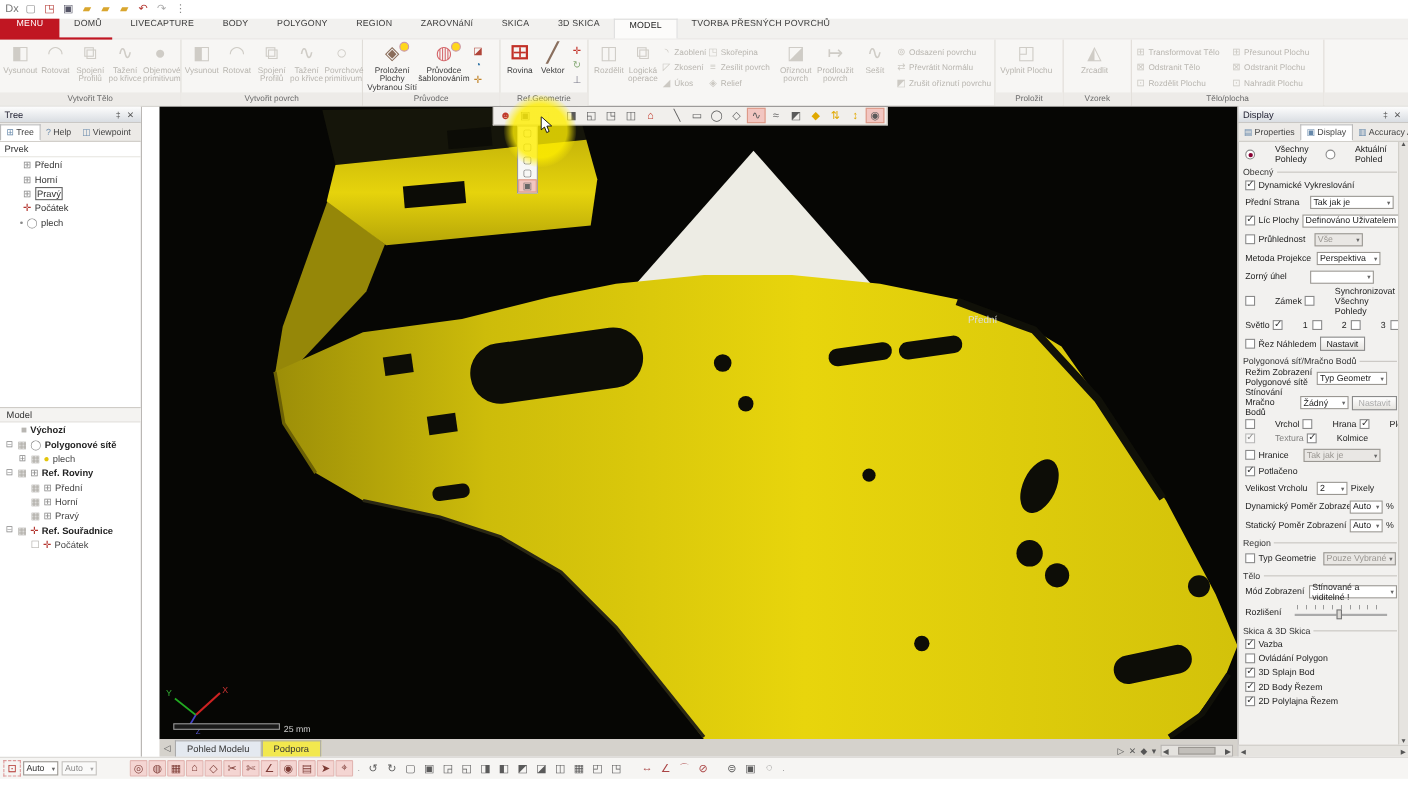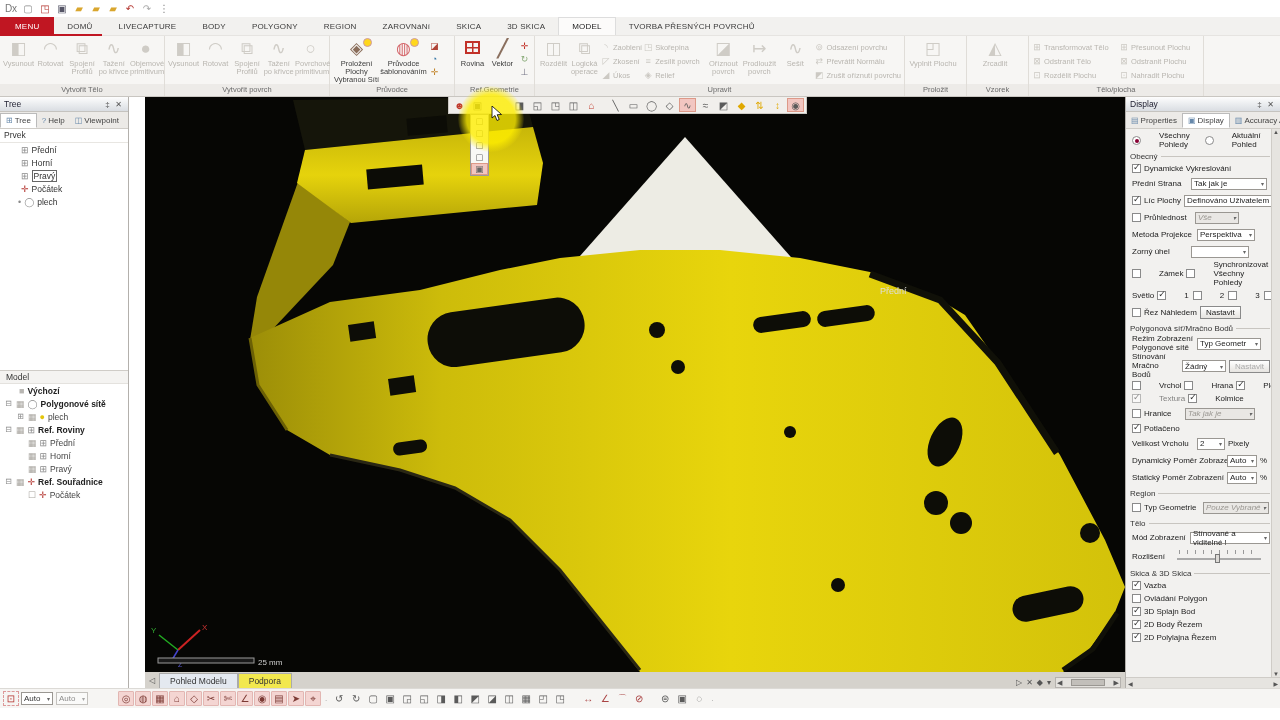--- a/index.html
+++ b/index.html
@@ -8,21 +8,21 @@
   .abs{position:absolute;}
 
   
   .titlebar{top:0;left:0;right:0;height:17px;background:#ffffff;display:flex;align-items:center;padding:0 4px;}
   .qicons{display:flex;gap:3px;align-items:center;}
   .qi{width:14px;height:13px;font-size:10px;line-height:13px;text-align:center;color:#777;}
   .title-text{position:absolute;left:0;right:0;text-align:center;font-size:8.5px;color:#444;}
 
   
   .menutabs{top:17px;left:0;right:0;height:19px;background:#f2f1ef;display:flex;align-items:stretch;border-bottom:1px solid #e6e4e1;}
-  .mtab{padding:0 13px;display:flex;align-items:center;font-size:8px;color:#3a3a3a;letter-spacing:.2px;}
+  .mtab{padding:0 13px;display:flex;align-items:flex-start;font-size:8px;color:#3a3a3a;letter-spacing:.2px;}
   .mtab.accent{background:#c01622;color:#fff;padding:0 15px;}
   .mtab.active{background:#fcfbfa;border:1px solid #ddd;border-bottom:none;color:#222;}
   .red-underline{top:34px;left:0;width:102px;height:2px;background:#c01622;z-index:4;}
 
   
   .ribbon{top:36px;left:0;right:0;height:61px;background:#f7f6f4;display:flex;border-bottom:1px solid #c9c6c1;}
   .rgroup{display:flex;flex-direction:column;border-right:1px solid #e0ddd8;}
   .rbody{flex:1;display:flex;align-items:flex-start;padding:2px 3px 0 3px;gap:1px;}
   .rlabel{height:12px;background:#edebe8;font-size:7.5px;color:#6a6a6a;text-align:center;line-height:12px;white-space:nowrap;overflow:hidden;}
   .bigbtn{width:31px;text-align:center;font-size:7.5px;color:#b9b6b0;line-height:1.05;}
@@ -91,21 +91,21 @@
   
   .right-panel{top:97px;right:0;width:155px;height:591px;background:#f2f1ef;border-left:1px solid #b3b0ac;display:flex;flex-direction:column;}
   .rp-body{flex:1;position:relative;padding:2px 10px 0 2px;overflow:hidden;}
   .prow{display:flex;align-items:center;min-height:13px;padding:0 0 0 4px;font-size:8px;color:#222;gap:3px;}
   .plbl{white-space:nowrap;}
   .plbl.wrap{white-space:normal;line-height:1.1;}
   .sect{display:flex;align-items:center;font-size:8px;color:#333;margin:3px 0 1px 2px;}
   .sect::after{content:"";flex:1;border-top:1px solid #c8c5c0;margin-left:3px;}
   .dd{display:inline-flex;align-items:center;justify-content:space-between;background:#fff;border:1px solid #9a9792;height:12px;font-size:8px;padding:0 2px;color:#222;flex:none;}
   .dd .dda{color:#666;font-size:6px;margin-left:2px;}
-  .dd.off{background:#e9e7e4;color:#9a9792;font-style:italic;}
+  .dd.off{background:#e9e7e4;color:#9a9792;}
   .btn{border:1px solid #8a8a8a;background:linear-gradient(#fff,#e6e4e0);font-size:8px;height:13px;padding:0 5px;color:#222;}
   .btn.off{color:#aaa;}
   .minichk{display:inline-flex;align-items:center;gap:18px;font-size:8px;}
   .slider{position:relative;width:84px;height:12px;flex:none;}
   .slider .track{position:absolute;left:0;right:0;top:8px;height:2px;background:#aaa;}
   .slider .ticks{position:absolute;left:2px;right:2px;top:0;height:4px;background:repeating-linear-gradient(90deg,#999 0 1px,transparent 1px 8px);}
   .slider .thumb{position:absolute;left:38px;top:4px;width:5px;height:9px;background:#dcdad6;border:1px solid #777;}
   .rp-vscroll{position:absolute;right:0;top:0;bottom:0;width:9px;background:#e6e4e0;border-left:1px solid #cfccc7;display:flex;flex-direction:column;align-items:center;font-size:6px;color:#555;}
   .rp-vscroll .tk{flex:1;}
   .rp-hscroll{height:11px;background:#e6e4e0;border-top:1px solid #cfccc7;display:flex;align-items:center;justify-content:space-between;font-size:6px;color:#555;padding:0 2px;}
@@ -349,21 +349,20 @@
             <div class="minibtn">
               <span class="micon">⇄</span>
               <span>Převrátit Normálu</span>
             </div>
             <div class="minibtn">
               <span class="micon">◩</span>
               <span>Zrušit oříznutí povrchu</span>
             </div>
           </div>
       </div>
-      <div class="rlabel">Upravit</div>
     </div>
     <div class="rgroup" style="width:62px">
       <div class="rbody">
 
       <div class="bigbtn" style="width:50px">
             <div class="bicon">◰</div>
             <div>Vyplnit Plochu</div>
           </div>
         </div>
       <div class="rlabel">Proložit</div>

